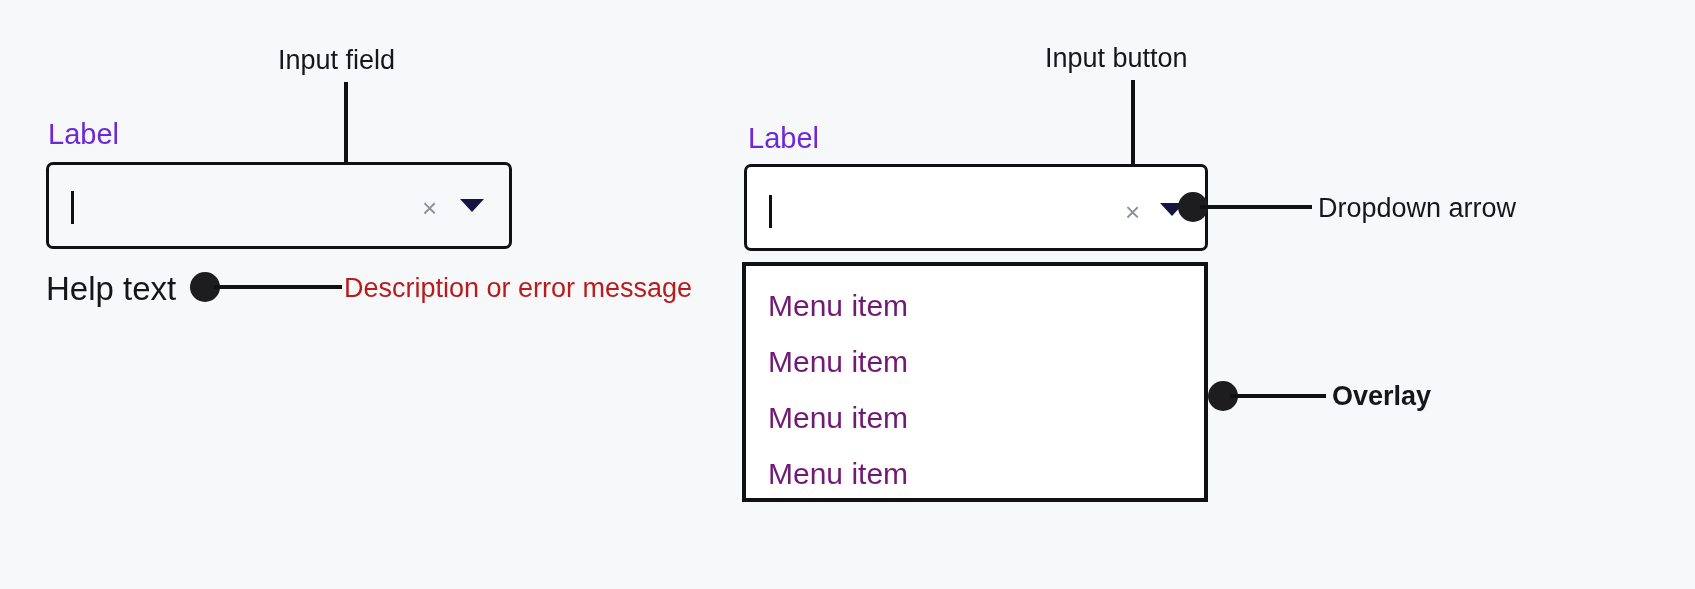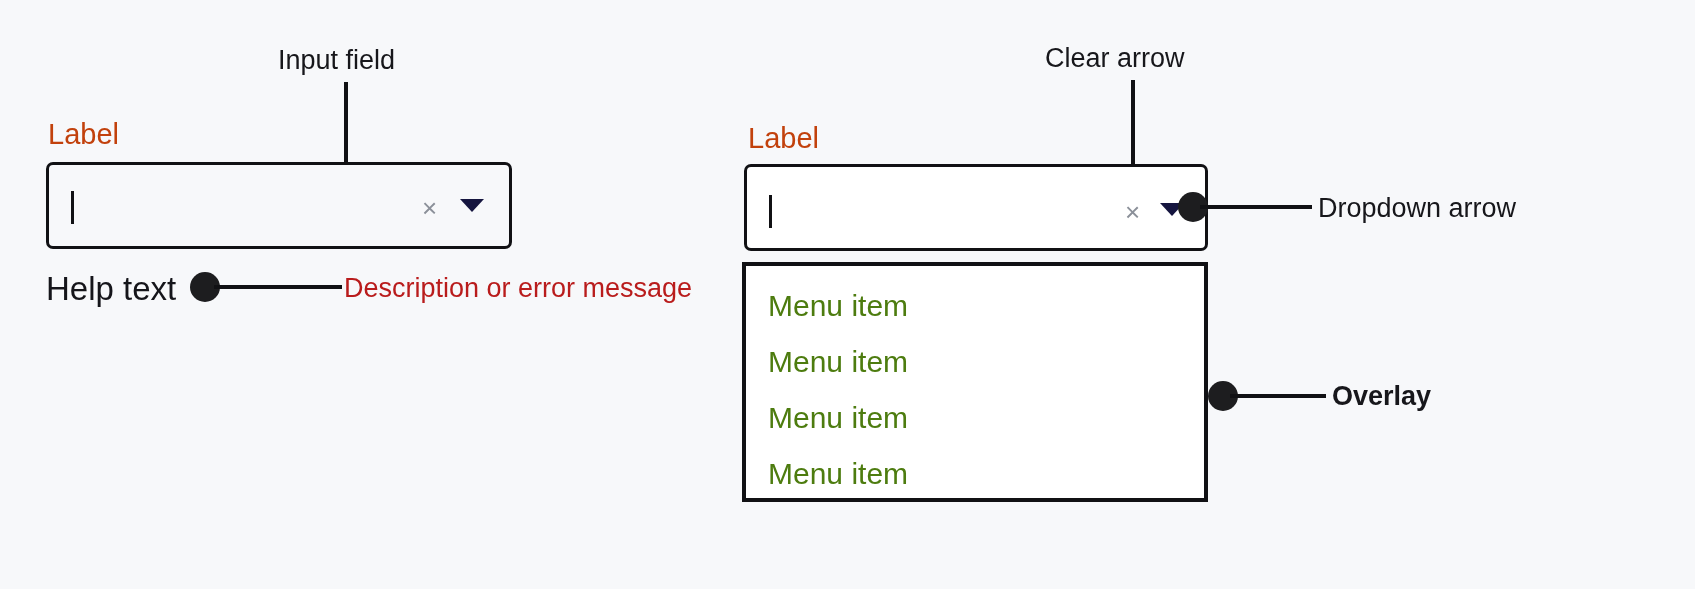--- a/index.html
+++ b/index.html
@@ -44,21 +44,21 @@
     height: 30px;
     border-radius: 50%;
     background: #1d1d1f;
   }
 
   
   .field-label {
     position: absolute;
     font-size: 29px;
     line-height: 1;
-    color: #c2410c;
+    color: #6d28d9;
     white-space: nowrap;
   }
   .input-box {
     position: absolute;
     box-sizing: border-box;
     border: 3px solid #111114;
     border-radius: 7px;
   }
   .input-box.bg-page  { background: #f7f8fa; }
   .input-box.bg-white { background: #ffffff; }
@@ -105,21 +105,21 @@
   .overlay-box {
     position: absolute;
     box-sizing: border-box;
     background: #ffffff;
     border: 4px solid #111114;
   }
   .menu-item {
     position: absolute;
     font-size: 30px;
     line-height: 1;
-    color: #4d7c0f;
+    color: #701a75;
     white-space: nowrap;
   }
 </style>
 </head>
 <body>
 
 <div id="stage">
 
   <div class="callout-text" style="left:278px; top:47px;">Input field</div>
   <div class="lead-v" style="left:344px; top:82px; height:104px;"></div>
@@ -131,21 +131,21 @@
     <div class="caret" style="left:22px; top:26px; height:33px;"></div>
     <div class="clear-x" style="left:373px; top:30px;">×</div>
     <div class="arrow-tri" style="left:411px; top:34px;"></div>
   </div>
 
   <div class="help-text" style="left:46px; top:272px;">Help text</div>
   <div class="dot" style="left:190px; top:272px;"></div>
   <div class="lead-h" style="left:214px; top:285px; width:128px;"></div>
   <div class="desc-text" style="left:344px; top:275px;">Description or error message</div>
 
-  <div class="callout-text" style="left:1045px; top:45px;">Clear arrow</div>
+  <div class="callout-text" style="left:1045px; top:45px;">Input button</div>
   <div class="lead-v" style="left:1131px; top:80px; height:108px;"></div>
   <div class="dot" style="left:1118px; top:173px;"></div>
 
   <div class="field-label" style="left:748px; top:124px;">Label</div>
 
   <div class="input-box bg-white" style="left:744px; top:164px; width:464px; height:87px;">
     <div class="caret" style="left:22px; top:28px; height:33px;"></div>
     <div class="clear-x" style="left:378px; top:32px;">×</div>
     <div class="arrow-tri" style="left:413px; top:36px;"></div>
   </div>

